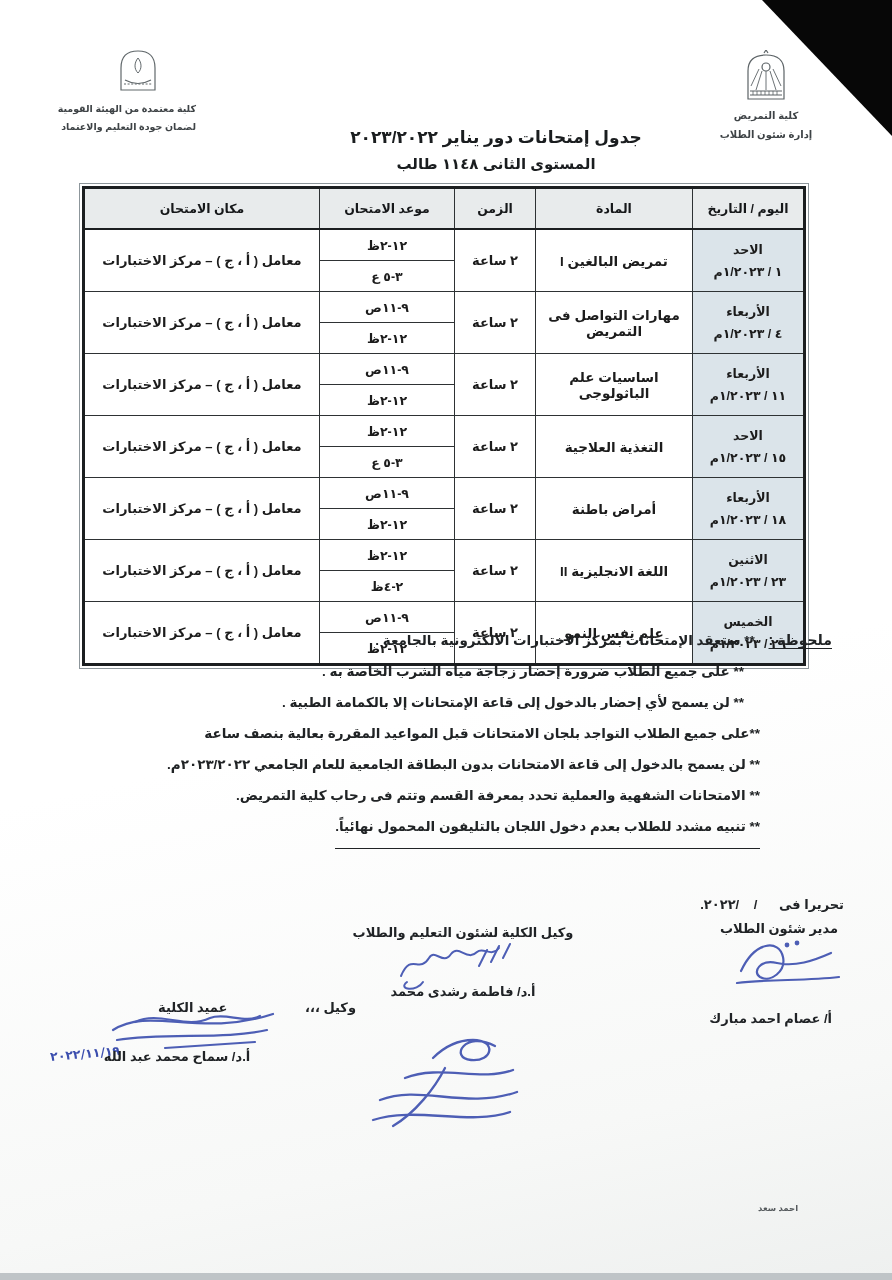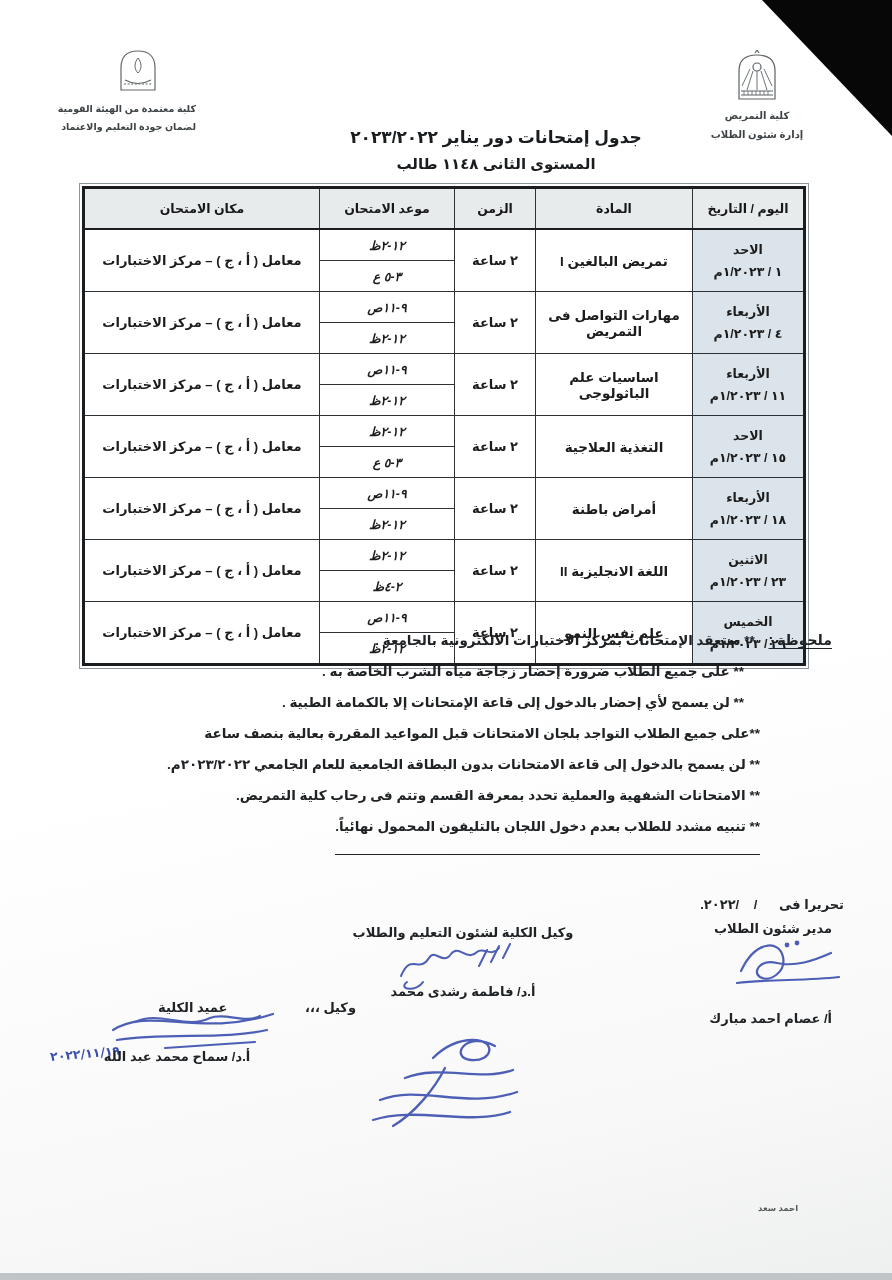--- a/index.html
+++ b/index.html
@@ -9,55 +9,55 @@
     font-family:"Liberation Sans","DejaVu Sans",sans-serif;
     color:#1c1c1c;overflow:hidden;direction:rtl;
   }
   
   .corner-black{position:absolute;top:0;right:0;width:130px;height:136px;
     background:#070707;clip-path:polygon(0 0,100% 0,100% 100%);}
   .bottom-strip{position:absolute;bottom:0;left:0;width:100%;height:7px;background:#bfc4c7;}
 
   
   .logo{position:absolute;text-align:center;}
-  .logo-right{top:50px;right:83px;width:104px;}
+  .logo-right{top:50px;right:74px;width:104px;}
   .logo-left{top:44px;left:80px;width:116px;}
   .logo .cap{font-size:10px;font-weight:bold;color:#3e4346;line-height:1.9;white-space:nowrap;}
   .logo svg{display:block;margin:0 auto 4px auto;}
 
   
   .titles{position:absolute;top:127px;left:100px;width:792px;text-align:center;}
   .title{font-size:17px;font-weight:bold;color:#1a1d1f;}
   .subtitle{font-size:15px;font-weight:bold;margin-top:7px;color:#1a1d1f;}
 
   
   table.exam{position:absolute;top:186px;right:86px;width:721px;border-collapse:collapse;
     direction:rtl;table-layout:fixed;border:3px solid #1b1e20;outline:1px solid #8d969b;outline-offset:2px;}
   table.exam th,table.exam td{border:1.6px solid #2e3234;font-weight:bold;text-align:center;vertical-align:middle;}
   table.exam th{background:#e8ebec;font-size:12.5px;height:37px;color:#16181a;border-bottom:2.6px solid #1b1e20;}
   td.c-date{background:#dbe4ea;font-size:12.5px;}
   td.c-date .day{display:block;margin-bottom:7px;}
   td.c-subj{font-size:13.5px;background:#fff;}
   td.c-dur{font-size:13px;background:#fff;}
-  td.c-time{font-size:12.5px;background:#fff;height:28px;font-style:italic;}
+  td.c-time{font-size:12.5px;background:#fff;height:28px;}
   td.c-loc{font-size:13px;background:#fff;}
 
   
   .notes{position:absolute;top:632px;right:60px;width:776px;font-size:13.5px;font-weight:bold;
     text-align:right;color:#202325;}
   .notes .line{margin-bottom:15px;}
   .notes .lbl{text-decoration:underline;text-underline-offset:3px;margin-left:10px;font-size:14px;}
   .notes .ind{margin-right:88px;}
   .notes .ind2{margin-right:72px;}
-  .notes .warn{display:inline-block;border-bottom:1.6px solid #202325;padding-bottom:20px;}
+  .notes .warn{display:inline-block;border-bottom:1.6px solid #202325;padding-bottom:14px;}
 
   
   .sig{position:absolute;font-weight:bold;font-size:13px;color:#202326;}
   .issued{top:897px;right:48px;white-space:pre;}
-  .dir-title{top:921px;right:60px;}
+  .dir-title{top:921px;right:54px;}
   .dir-name{top:981px;right:60px;margin-top:30px;}
   .vice-title{top:925px;left:346px;width:234px;text-align:center;}
   .vice-name{top:984px;left:346px;width:234px;text-align:center;}
   .approve-row{top:1000px;left:158px;width:198px;display:flex;justify-content:space-between;direction:rtl;}
   .dean-name{top:1049px;left:82px;width:190px;text-align:center;}
   .hand-date{position:absolute;top:1046px;left:50px;color:#3b4eae;font-size:12.5px;font-weight:bold;
     transform:rotate(-5deg);font-family:"DejaVu Sans","Liberation Sans",sans-serif;}
   .sig-svg{position:absolute;}
   .svg-dir{top:933px;right:44px;}
   .svg-vice{top:936px;left:382px;}

